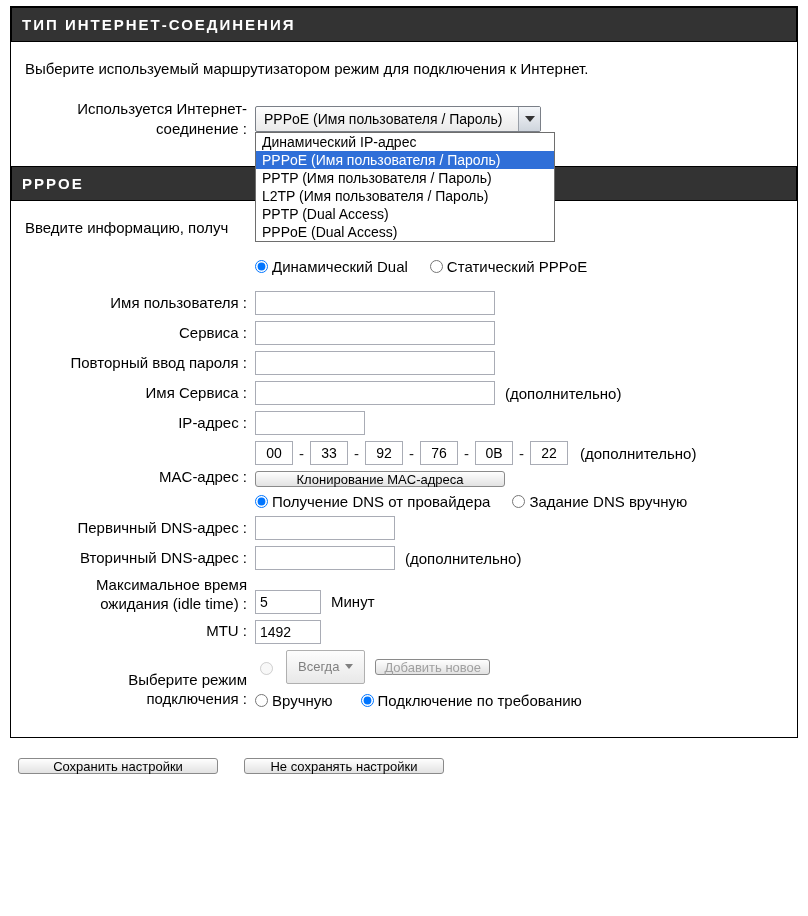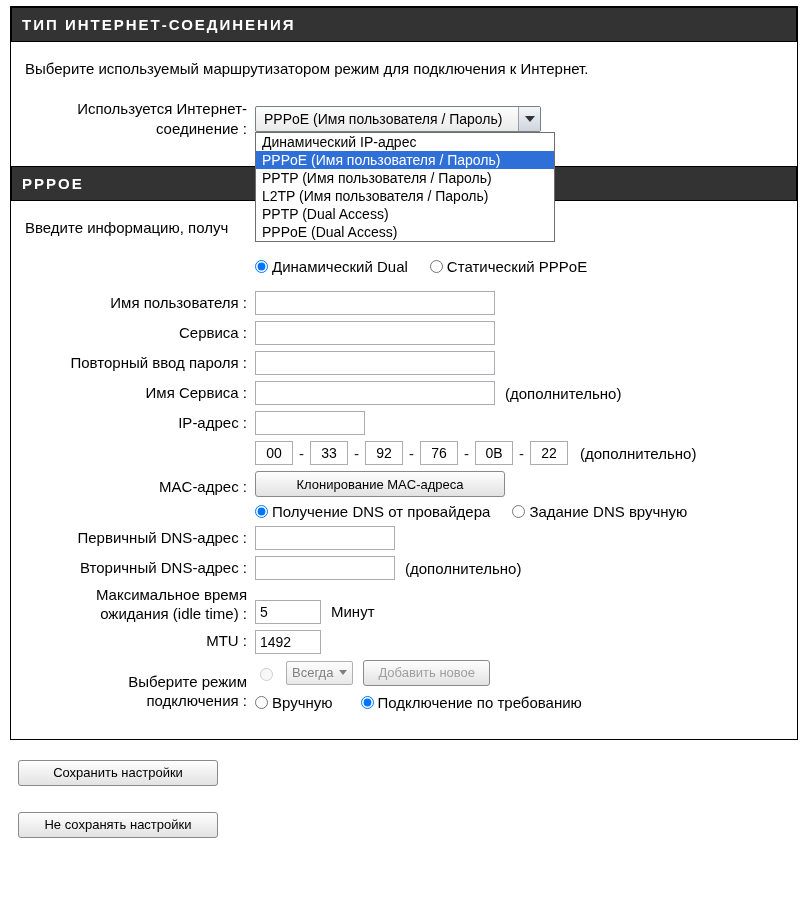--- a/index.html
+++ b/index.html
@@ -63,26 +63,26 @@
   }
   .w-long { width: 240px; }
   .w-med  { width: 140px; }
   .w-ip   { width: 110px; }
   .w-mac  { width: 38px; text-align: center; }
   .w-small{ width: 66px; }
   .note { margin-left: 6px; }
   .radio-lbl { margin-right: 18px; display: inline-flex; align-items: center; gap: 4px; }
   .radio-lbl input { margin: 0; }
   button.std {
-    height: 26px;
+    height: 16px;
     border: 1px solid #8a8a8a;
     background: linear-gradient(#fefefe,#e2e2e2);
     border-radius: 3px;
     font-size: 13px;
-    padding: 0 14px;
+    padding: 0 8px;
     cursor: pointer;
   }
   button.std.disabled {
     color: #a0a0a0;
     cursor: default;
   }
   .mac-stack { display:flex; flex-direction:column; gap:6px; align-items:flex-start; }
   .mac-line { display:flex; align-items:center; gap:6px; }
   .sep { color:#222; }
 
@@ -132,33 +132,32 @@
     cursor: default;
   }
   .combo-item.sel {
     background: #2f6fd8;
     color: #fff;
   }
 
   
   .always-sel {
     display:inline-flex;align-items:center;gap:6px;
-    height:24px;border:1px solid #b0b0b0;border-radius:2px;
+    height:34px;border:1px solid #b0b0b0;border-radius:2px;
     background: linear-gradient(#fdfdfd,#e8e8e8);
-    padding:0 5px;color:#808080;font-size:13px;
+    padding:0 11px;color:#808080;font-size:13px;
   }
   .always-sel .tri2 {
     width:0;height:0;border-left:4px solid transparent;border-right:4px solid transparent;border-top:5px solid #808080;
   }
 
   .bottom-bar {
     padding: 10px 12px 18px 18px;
     display:flex;
     gap: 26px;
-    flex-direction: column;
   }
   .bottom-bar button.std { width: 200px; }
 </style>
 </head>
 <body>
 
 <div class="outer">
 
   <div class="section-hdr">
     <span>ТИП ИНТЕРНЕТ-СОЕДИНЕНИЯ</span>

